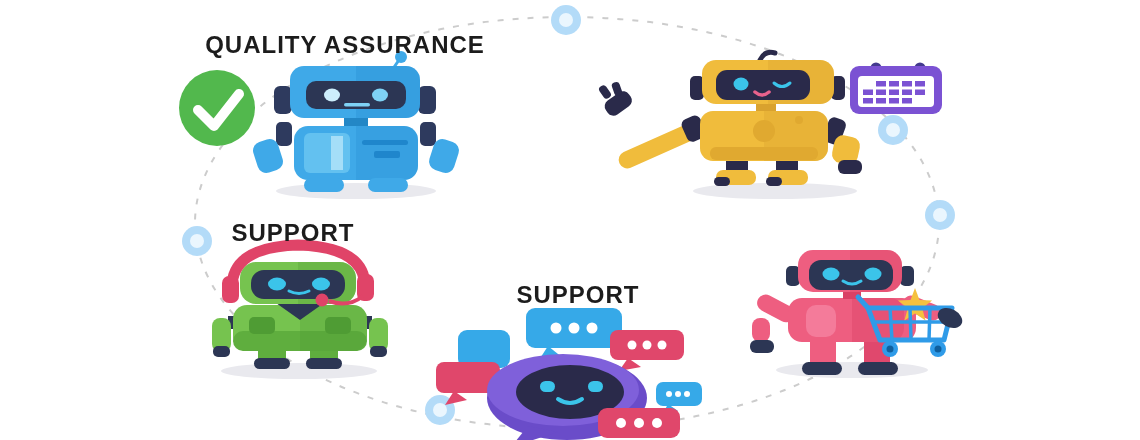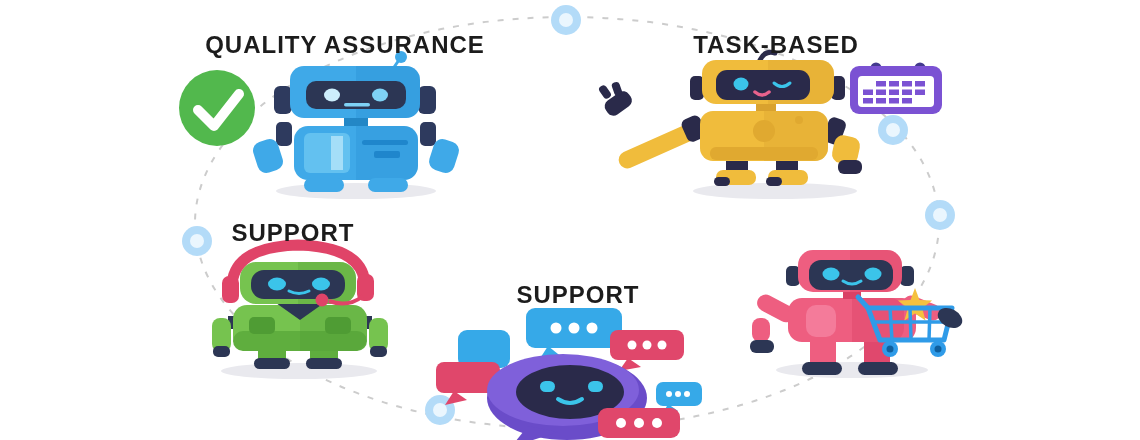--- a/index.html
+++ b/index.html
@@ -265,17 +265,16 @@
         <circle cx="890" cy="349" r="8" fill="#2f9be8"></circle>
           <circle cx="890" cy="349" r="3.5" fill="#0f5f9e"></circle>
         <circle cx="938" cy="349" r="8" fill="#2f9be8"></circle>
           <circle cx="938" cy="349" r="3.5" fill="#0f5f9e"></circle>
         <ellipse cx="950" cy="318" rx="13" ry="9" fill="#2c3654" transform="rotate(28 950 318)"></ellipse>
       </g>
     </g>
   </svg>
 
   <div class="label" style="left:345px; top:31px;">QUALITY ASSURANCE</div>
-  <div class="label" style="left:776px; top:31px;">TASK-BASED</div>
   <div class="label" style="left:293px; top:219px;">SUPPORT</div>
   <div class="label" style="left:578px; top:281px;">SUPPORT</div>
 
 </div>
 
 </body></html>

